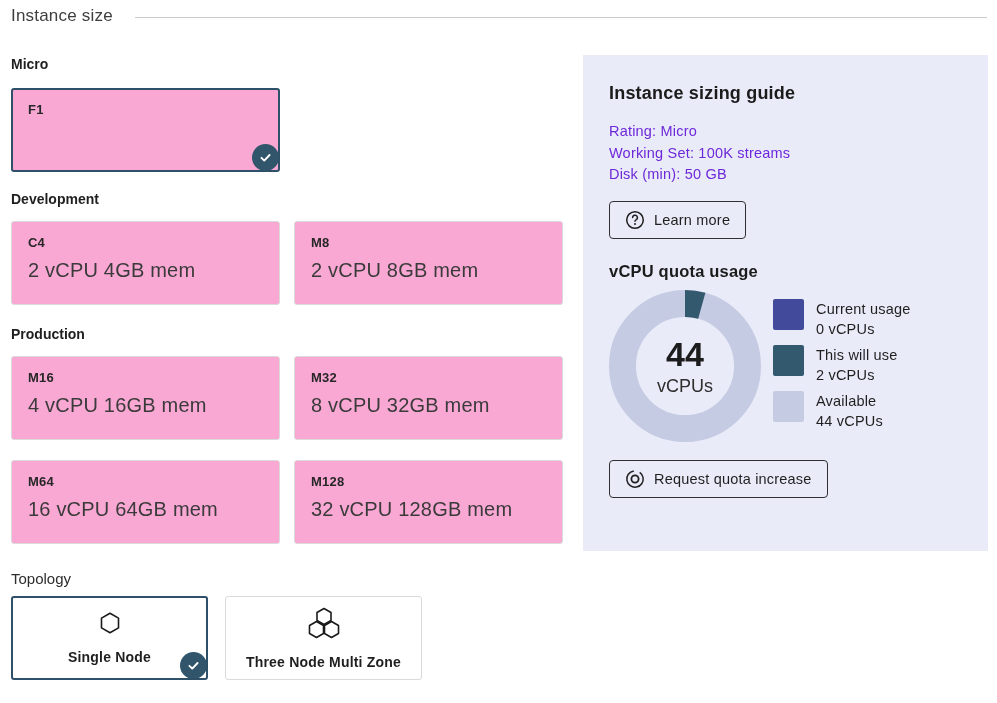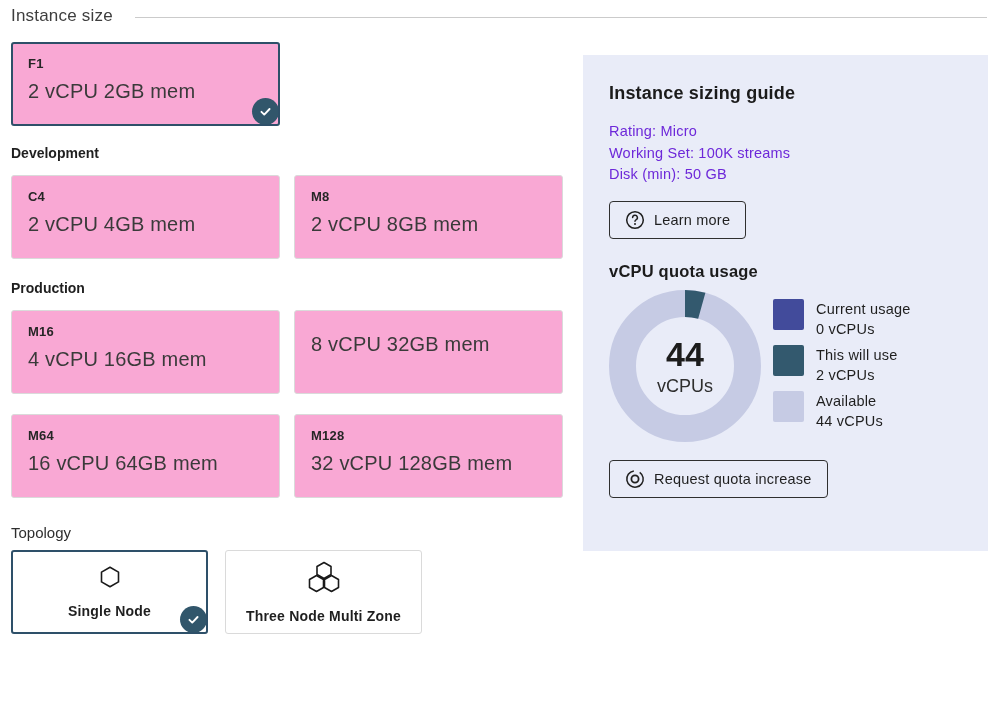--- a/index.html
+++ b/index.html
@@ -99,24 +99,24 @@
 
   <div class="header">
     <span class="header-title">Instance size</span>
     <span class="header-rule"></span>
   </div>
 
   <div class="content">
 
     <div class="left-col">
 
+      <div class="section-label micro">Micro</div>
       <div class="card-grid single">
         <div class="size-card selected">
           <div class="card-code">F1</div>
-          <div class="card-spec">2 vCPU 2GB mem</div>
           <span class="check-badge">
             <svg width="15" height="15" viewBox="0 0 24 24">
                 <path d="M5.5 12.5l4.5 4.5 8.5-9" stroke="#ffffff" stroke-width="3" fill="none" stroke-linecap="round" stroke-linejoin="round"></path>
               </svg>
           </span>
         </div>
       </div>
 
       <div class="section-label development">Development</div>
       <div class="card-grid">
@@ -130,20 +130,21 @@
         </div>
       </div>
 
       <div class="section-label production">Production</div>
       <div class="card-grid">
         <div class="size-card">
           <div class="card-code">M16</div>
           <div class="card-spec">4 vCPU 16GB mem</div>
         </div>
         <div class="size-card">
+          <div class="card-code">M32</div>
           <div class="card-spec">8 vCPU 32GB mem</div>
         </div>
         <div class="size-card">
           <div class="card-code">M64</div>
           <div class="card-spec">16 vCPU 64GB mem</div>
         </div>
         <div class="size-card">
           <div class="card-code">M128</div>
           <div class="card-spec">32 vCPU 128GB mem</div>
         </div>

